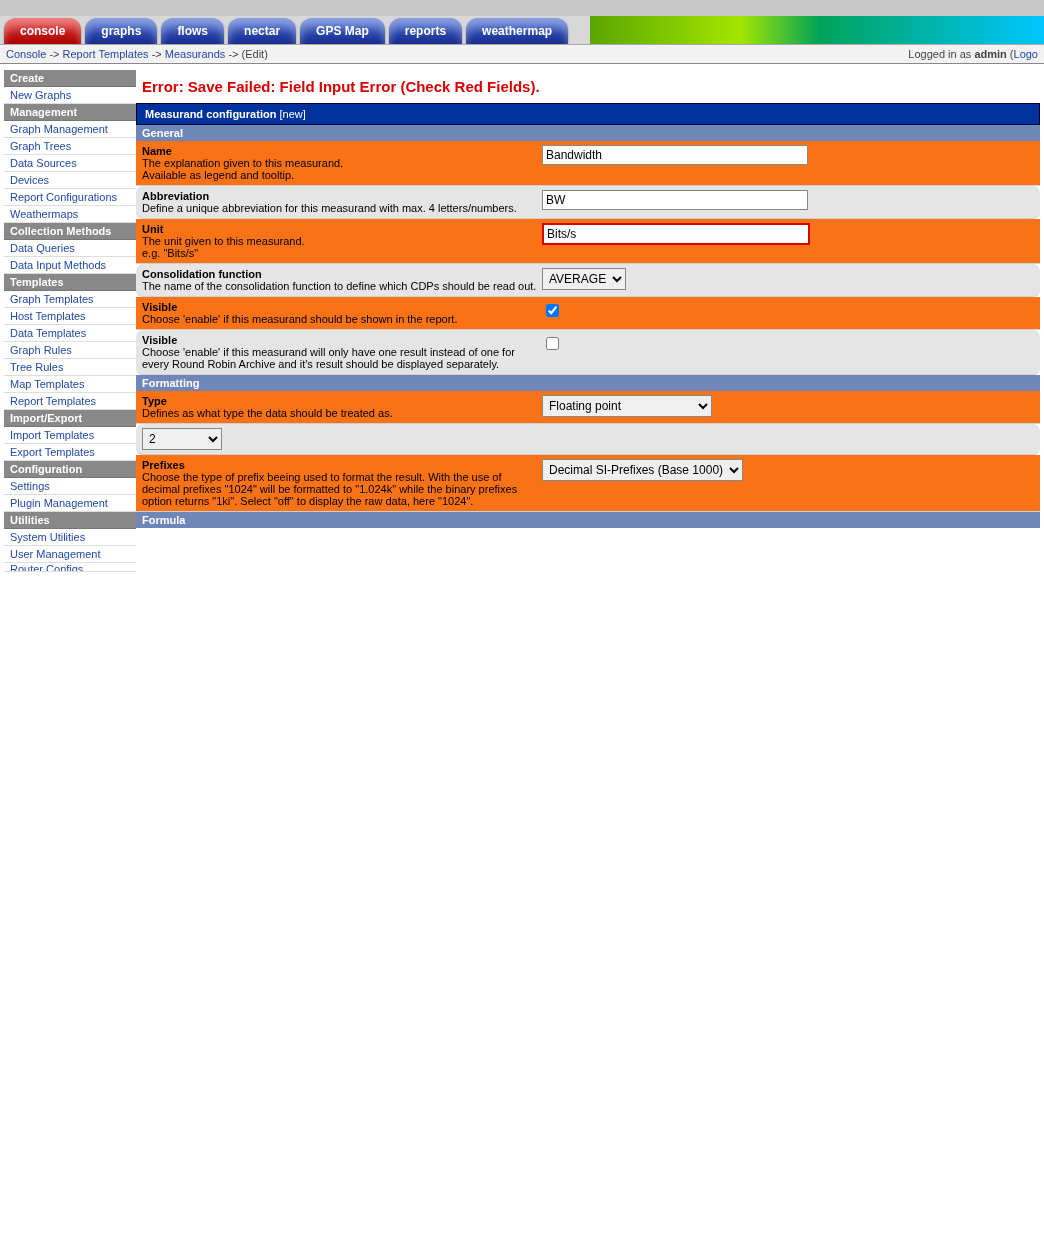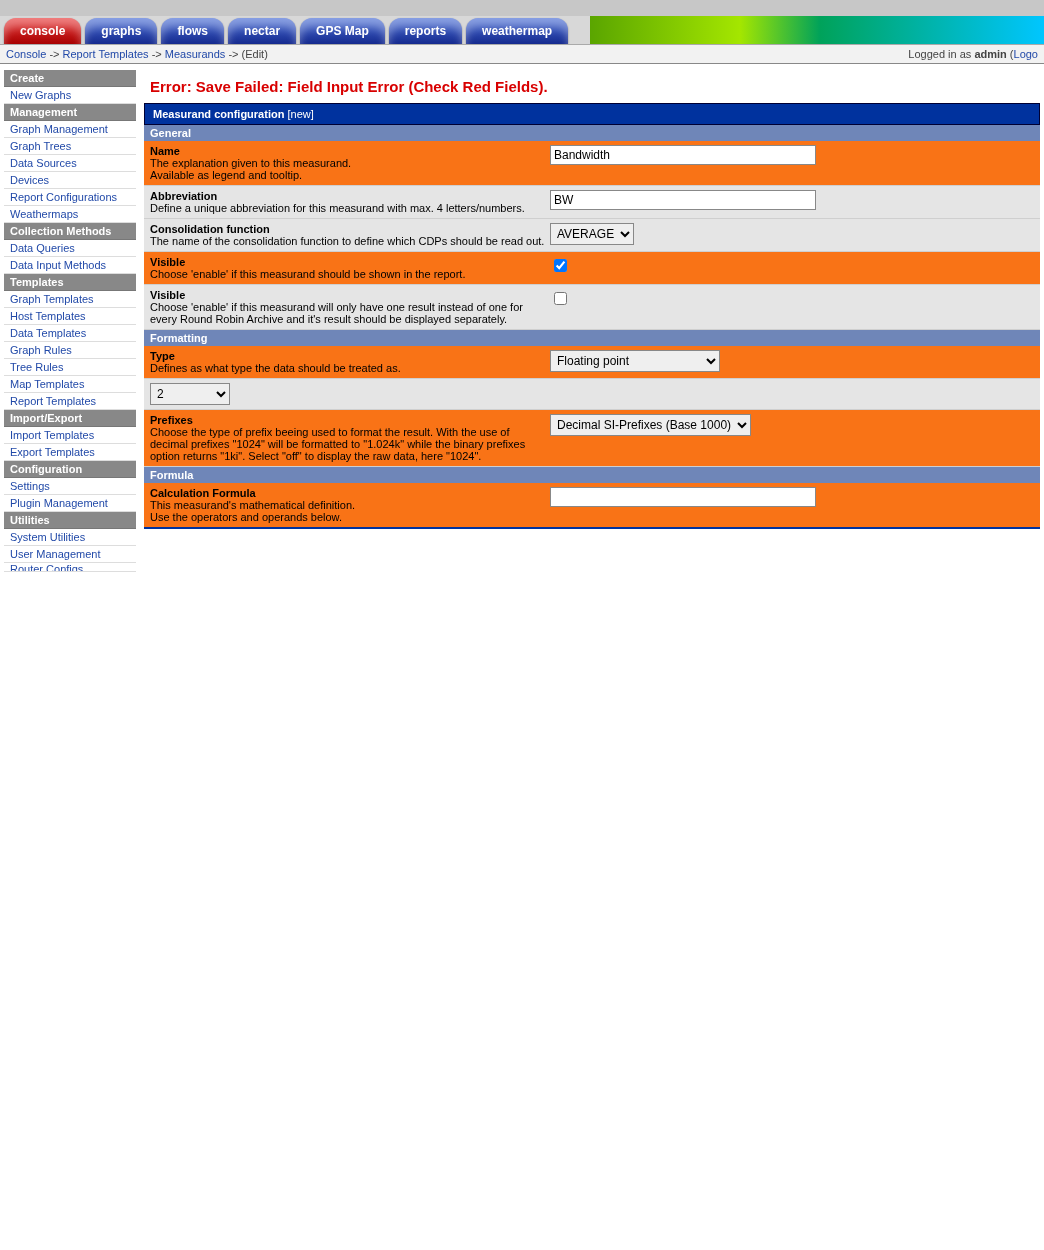--- a/index.html
+++ b/index.html
@@ -7,28 +7,28 @@
   .topbar{background:#c7c7c7;height:16px;}
   .tabstrip{height:28px;background:linear-gradient(90deg,#d8d8d8 0,#d8d8d8 590px,#5aa500 590px,#a4e600 740px,#00a25a 820px,#00c6ff 1044px);display:flex;align-items:flex-end;padding-left:4px;overflow:hidden;}
   .tab{height:26px;line-height:26px;padding:0 16px;margin-right:4px;border-top-left-radius:12px;border-top-right-radius:12px;color:#fff;font-weight:bold;font-size:12px;cursor:pointer;white-space:nowrap;box-shadow:inset 0 9px 8px rgba(255,255,255,.35),0 1px 2px rgba(0,0,0,.4);}
   .tab.red{background:linear-gradient(#e93a3a,#a80000);}
   .tab.blue{background:linear-gradient(#4a6ed6,#152a8e);}
   .crumbbar{background:#f2f2f2;border-top:1px solid #aaa;border-bottom:1px solid #888;padding:3px 6px;display:flex;justify-content:space-between;color:#444;gap:24px;}
   .layout{display:flex;align-items:flex-start;margin-top:6px;}
   .sidebar{width:132px;margin-left:4px;}
   .side-hd{background:#888;color:#fff;font-weight:bold;padding:2px 6px;border-bottom:1px solid #777;}
   .side-item{display:block;padding:2px 6px;border-bottom:1px solid #ddd;background:#fff;cursor:pointer;}
-  .main{flex:1;margin-left:8px;margin-right:4px;}
+  .main{flex:1;margin-right:4px;}
   .errmsg{color:#d80000;font-weight:bold;font-size:15px;padding:8px 6px;}
   .titlebar{background:#00329e;color:#fff;font-weight:bold;padding:4px 8px;border:1px solid #003;}
   .titlebar .sub{font-weight:normal;}
   .section-hd{background:#6f86b8;color:#fff;font-weight:bold;padding:2px 6px;font-size:11px;}
   .row{display:flex;border-bottom:1px solid #cfcfcf;padding:4px 6px;align-items:flex-start;}
   .row.odd{background:#f97316;}
-  .row.even{background:#e5e5e5;}
+  .row.even{background:#e5e5e5;border-radius:7px;}
   .lbl{width:400px;}
   .lbl b{display:block;}
   .ctrl{flex:1;}
   input[type=text]{width:258px;border:1px solid #888;padding:2px 3px;font-family:inherit;font-size:12px;}
   input.err{border:2px solid #d80000;}
   select{border:1px solid #888;font-family:inherit;font-size:12px;padding:2px 2px;}
   select.wide{width:170px;}
   input[type=checkbox]{width:13px;height:13px;}
 </style>
 </head>
@@ -106,20 +106,25 @@
       <div class="lbl"><b>Name</b><span style="white-space:pre-line;text-align:center;">The explanation given to this measurand.
 Available as legend and tooltip.</span></div>
       <div class="ctrl"><input type="text" value="Bandwidth" style=""></div>
     </div>
 
     <div class="row even">
       <div class="lbl"><b>Abbreviation</b><span>Define a unique abbreviation for this measurand with max. 4 letters/numbers.</span></div>
       <div class="ctrl"><input type="text" value="BW" style=""></div>
     </div>
 
+    <div class="row odd">
+      <div class="lbl"><b>Unit</b><span style="white-space:pre-line;">The unit given to this measurand.
+e.g. "Bits/s"</span></div>
+      <div class="ctrl"><input type="text" class="err" value="Bits/s" style=""></div>
+    </div>
 
     <div class="row even">
       <div class="lbl"><b>Consolidation function</b><span>The name of the consolidation function to define which CDPs should be read out.</span></div>
       <div class="ctrl"><select><option>AVERAGE</option></select></div>
     </div>
 
     <div class="row odd">
       <div class="lbl"><b>Visible</b><span>Choose 'enable' if this measurand should be shown in the report.</span></div>
       <div class="ctrl"><input type="checkbox" checked="" style=""></div>
     </div>
@@ -140,20 +145,15 @@
       <div class="ctrl"><select style="width:80px"><option>2</option></select></div>
     </div>
 
     <div class="row odd">
       <div class="lbl"><b>Prefixes</b><span>Choose the type of prefix beeing used to format the result. With the use of decimal prefixes "1024" will be formatted to "1.024k" while the binary prefixes option returns "1ki". Select "off" to display the raw data, here "1024".</span></div>
       <div class="ctrl"><select><option>Decimal SI-Prefixes (Base 1000)</option></select></div>
     </div>
 
     <div class="section-hd">Formula</div>
 
-    <div class="row odd" style="border-bottom:2px solid #00329e;">
-      <div class="lbl"><b>Calculation Formula</b><span style="white-space:pre-line;">This measurand's mathematical definition.
-Use the operators and operands below.</span></div>
-      <div class="ctrl"><input type="text" value="" style=""></div>
-    </div>
 
   </div>
 </div>
 
 </body></html>

